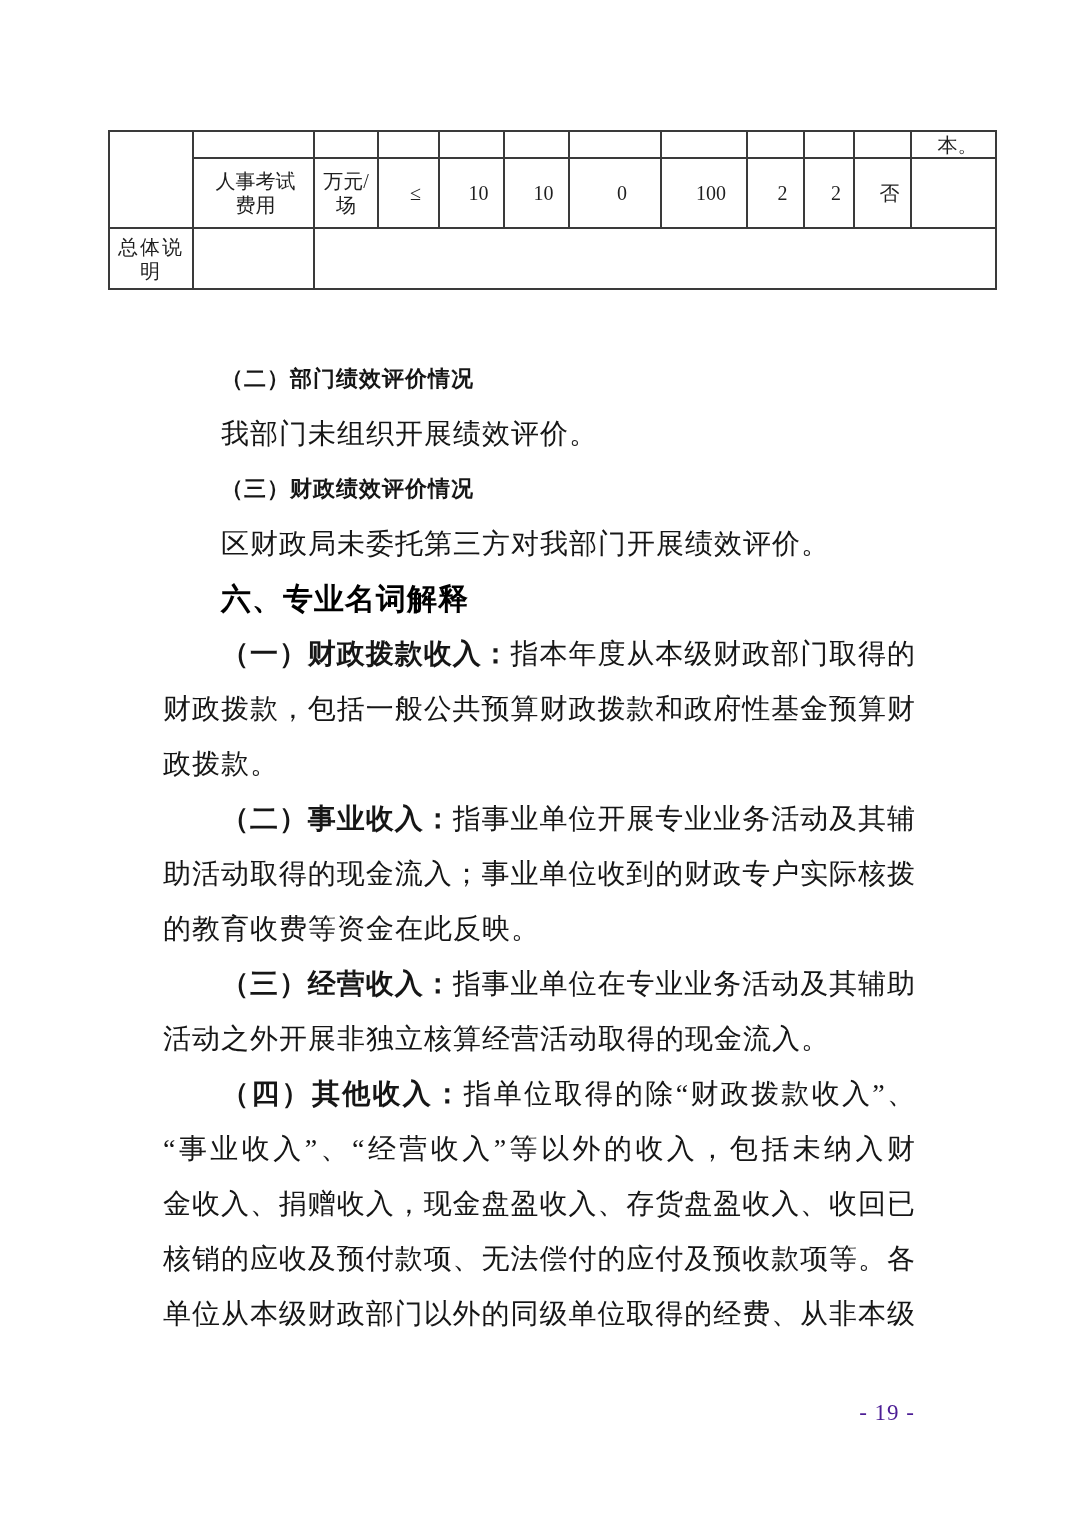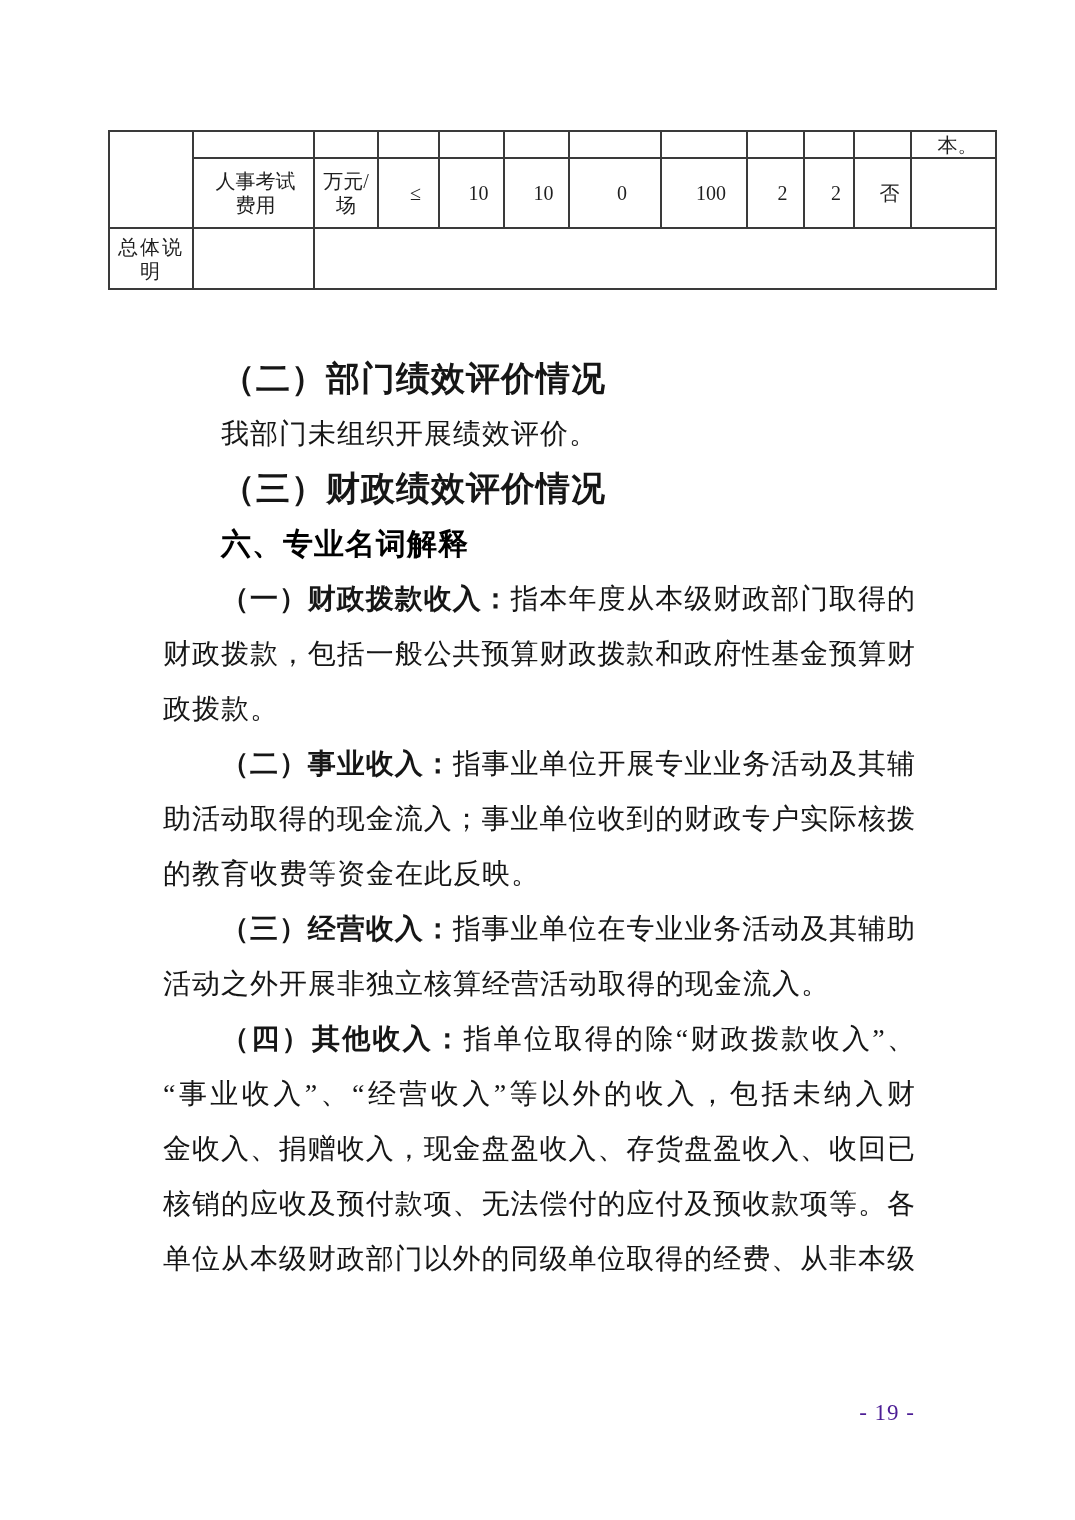--- a/index.html
+++ b/index.html
@@ -52,21 +52,21 @@
     height:55px;
     line-height:55px;
     font-size:28px;
     letter-spacing:1px;
     text-align:left;
     color:#161616;
   }
   .line .lead { font-weight:bold; }
   .indent { text-indent:58px; }
   .just { text-align:justify; text-align-last:justify; letter-spacing:0; }
-  .kai-head { font-weight:bold; font-size:34px; }
+  .kai-head { font-weight:bold; font-size:22px; }
   .hei-head {
     font-family:"Liberation Sans","DejaVu Sans",sans-serif;
     font-weight:bold;
     font-size:30px;
     color:#000000;
   }
 
   .page-number {
     position:absolute;
     left:163px;
@@ -140,20 +140,21 @@
       <td></td>
       <td colspan="10"></td>
     </tr>
   </tbody>
     </table>
 
   <div class="content">
     <div class="line kai-head indent"><span class="lead">（二）部门绩效评价情况</span><span></span></div>
     <div class="line indent"><span class="lead"></span><span>我部门未组织开展绩效评价。</span></div>
     <div class="line kai-head indent"><span class="lead">（三）财政绩效评价情况</span><span></span></div>
+    <div class="line indent"><span class="lead"></span><span>区财政局未委托第三方对我部门开展绩效评价。</span></div>
     <div class="line hei-head indent"><span>六、专业名词解释</span><span></span></div>
     <div class="line indent just"><span class="lead">（一）财政拨款收入：</span><span>指本年度从本级财政部门取得的</span></div>
     <div class="line just"><span class="lead"></span><span>财政拨款，包括一般公共预算财政拨款和政府性基金预算财</span></div>
     <div class="line"><span class="lead"></span><span>政拨款。</span></div>
     <div class="line indent just"><span class="lead">（二）事业收入：</span><span>指事业单位开展专业业务活动及其辅</span></div>
     <div class="line just"><span class="lead"></span><span>助活动取得的现金流入；事业单位收到的财政专户实际核拨</span></div>
     <div class="line"><span class="lead"></span><span>的教育收费等资金在此反映。</span></div>
     <div class="line indent just"><span class="lead">（三）经营收入：</span><span>指事业单位在专业业务活动及其辅助</span></div>
     <div class="line"><span class="lead"></span><span>活动之外开展非独立核算经营活动取得的现金流入。</span></div>
     <div class="line indent just"><span class="lead">（四）其他收入：</span><span>指单位取得的除“财政拨款收入”、</span></div>

